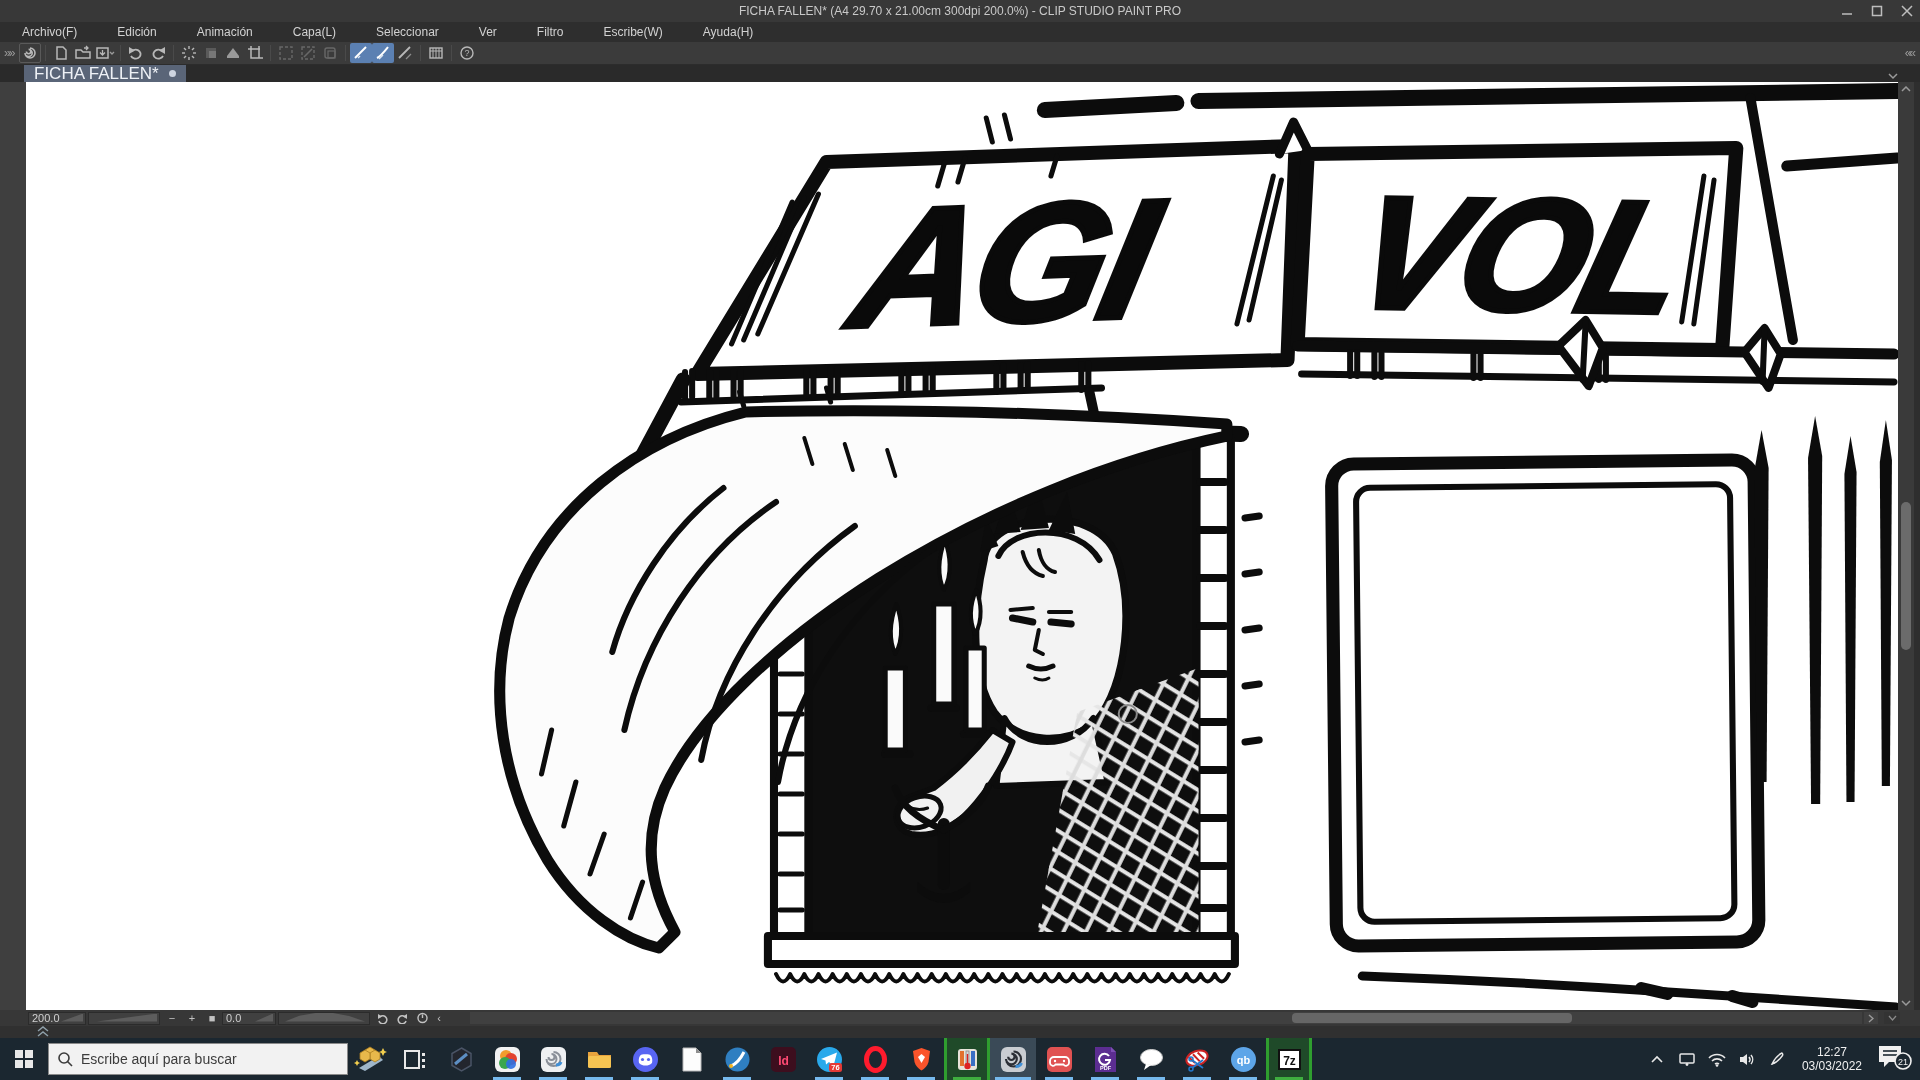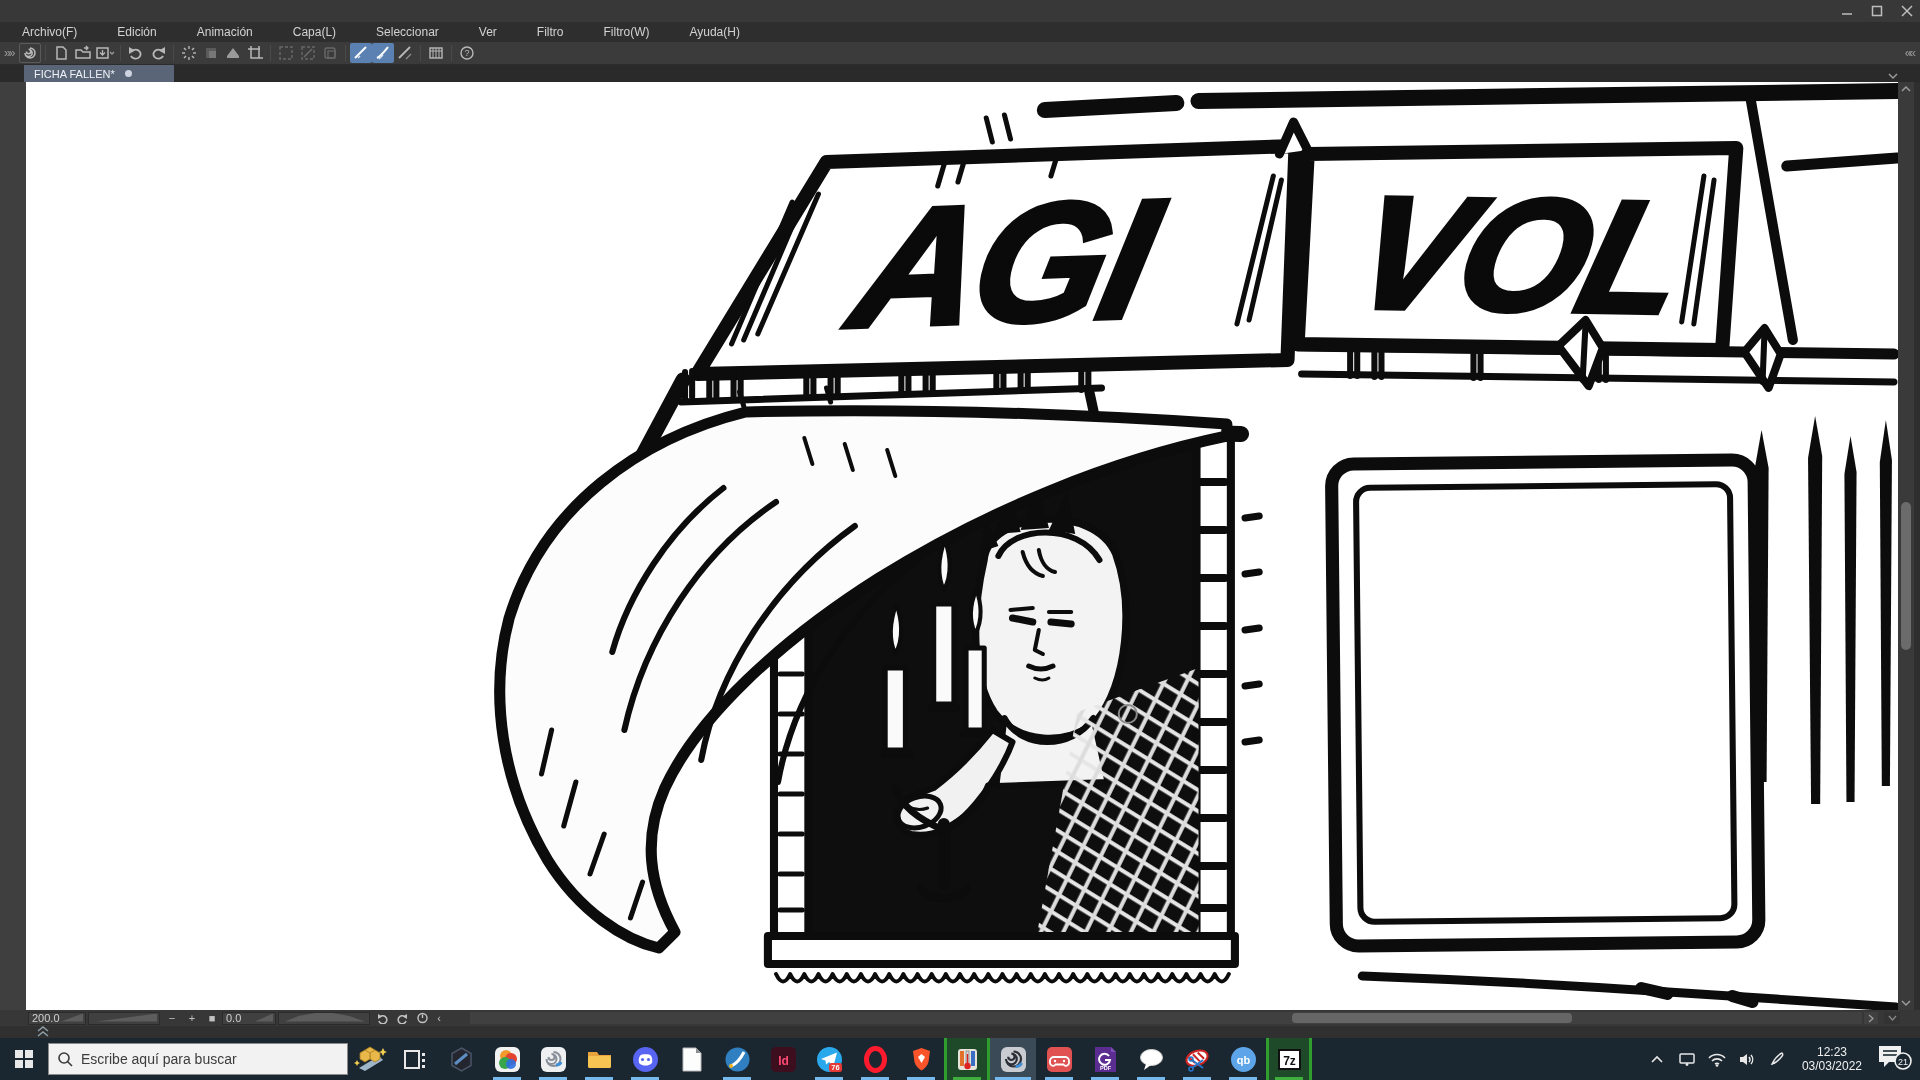--- a/index.html
+++ b/index.html
@@ -24,21 +24,21 @@
              border-bottom:1px solid #2c2c2c; flex:0 0 auto; position:relative; }
   .tbtn { width:22px; height:20px; display:flex; align-items:center; justify-content:center; border-radius:2px; }
   .tbtn.boxed { border:1px solid #5a5a5a; }
   .tbtn.hl { background:#5b80b2; }
   .tsep { width:1px; height:16px; background:#2a2a2a; margin:0 4px; border-right:1px solid #4a4a4a; }
   .chev { color:#9a9a9a; font-size:12px; letter-spacing:-2px; margin-right:6px; }
   .toolbar-right { position:absolute; right:6px; color:#9a9a9a; font-size:12px; letter-spacing:-2px; }
 
   
   .tabbar { height:17px; background:#2a2a2a; display:flex; align-items:flex-end; padding-left:24px; flex:0 0 auto; position:relative; }
-  .tab { height:17px; background:#5a6578; color:#eef1f6; font-size:11px; display:flex; align-items:center;
+  .tab { height:17px; background:#5a6578; color:#eef1f6; font-size:17px; display:flex; align-items:center;
          padding:0 10px; gap:10px; min-width:150px; }
   .tab .dot { width:7px; height:7px; border-radius:50%; background:#cdd4e0; }
   .tabbar-right { position:absolute; right:22px; bottom:2px; }
 
   
   .mainrow { flex:1 1 auto; display:flex; min-height:0; }
   .gutter { width:26px; background:#3f3f3f; flex:0 0 auto; }
   .canvas { flex:1 1 auto; background:#ffffff; position:relative; overflow:hidden; }
   .canvas svg.art { width:100%; height:100%; display:block; }
   .vscroll { width:16px; background:#3a3a3a; flex:0 0 auto; position:relative; }
@@ -90,20 +90,21 @@
   .notif { position:relative; width:40px; height:34px; display:flex; align-items:flex-start; justify-content:center; }
 
   .icon-svg { display:block; }
 </style>
 </head>
 <body>
 
 <div class="app">
 
   <div class="titlebar">
+    <div class="title">FICHA FALLEN* (A4 29.70 x 21.00cm 300dpi 200.0%)  - CLIP STUDIO PAINT PRO</div>
     <div class="winbtns">
       <div class="winbtn">
           <svg class="icon-svg" width="12" height="12">
             <line x1="1" y1="9" x2="11" y2="9" stroke="#bdbdbd" stroke-width="1.5"></line>
           </svg>
         </div>
       <div class="winbtn">
           <svg class="icon-svg" width="12" height="12">
             <rect x="1.5" y="1.5" width="9" height="9" fill="none" stroke="#bdbdbd" stroke-width="1.5"></rect>
           </svg>
@@ -117,21 +118,21 @@
   </div>
 
   <div class="menubar">
     <span class="menu-item">Archivo(F)</span>
     <span class="menu-item">Edición</span>
     <span class="menu-item">Animación</span>
     <span class="menu-item">Capa(L)</span>
     <span class="menu-item">Seleccionar</span>
     <span class="menu-item">Ver</span>
     <span class="menu-item">Filtro</span>
-    <span class="menu-item">Filtro(W)</span>
+    <span class="menu-item">Escribe(W)</span>
     <span class="menu-item">Ayuda(H)</span>
   </div>
 
   <div class="toolbar">
     <span class="chev">»»</span>
     <div class="tbtn boxed">
       <svg class="icon-svg" width="16" height="16">
           <path d="M8,3 a5,5 0 1 1 -5,5 a3.6,3.6 0 1 0 3.6,-3.6 a2.2,2.2 0 1 1 -2.2,2.2" fill="none" stroke="#b8b8b8" stroke-width="1.6"></path>
         </svg>
     </div>
@@ -805,21 +806,21 @@
             <path d="M11,5 a4,4 0 0 1 0,5 M13,3 a7,7 0 0 1 0,9" fill="none" stroke="#e8e8e8" stroke-width="1.5"></path>
           </svg>
       </div>
       <div class="trayico">
         <svg class="icon-svg" width="16" height="16">
             <path d="M3,13 C5,9 9,4 13,2 C13.8,2.6 14,3.4 13.5,4.5 C11,8 7,12 3,13 Z" fill="none" stroke="#e8e8e8" stroke-width="1.4"></path>
             <path d="M3,13 l3,-1" stroke="#e8e8e8" stroke-width="1.2"></path>
           </svg>
       </div>
       <div class="clock">
-        <div>12:23</div>
+        <div>12:27</div>
         <div>03/03/2022</div>
       </div>
       <div class="notif">
         <svg class="icon-svg" width="38" height="30">
           <path d="M4,4 h22 v16 h-12 l-5,5 v-5 h-5 Z" fill="#f0f0f0"></path>
           <line x1="8" y1="9" x2="22" y2="9" stroke="#1b2730" stroke-width="1.6"></line>
           <line x1="8" y1="13" x2="22" y2="13" stroke="#1b2730" stroke-width="1.6"></line>
           <circle cx="28" cy="19" r="8" fill="#1b2730" stroke="#f0f0f0" stroke-width="1.6"></circle>
           <text x="28" y="22.5" text-anchor="middle" font-family="Liberation Sans, sans-serif" font-size="9" fill="#f0f0f0">21</text>
         </svg>

